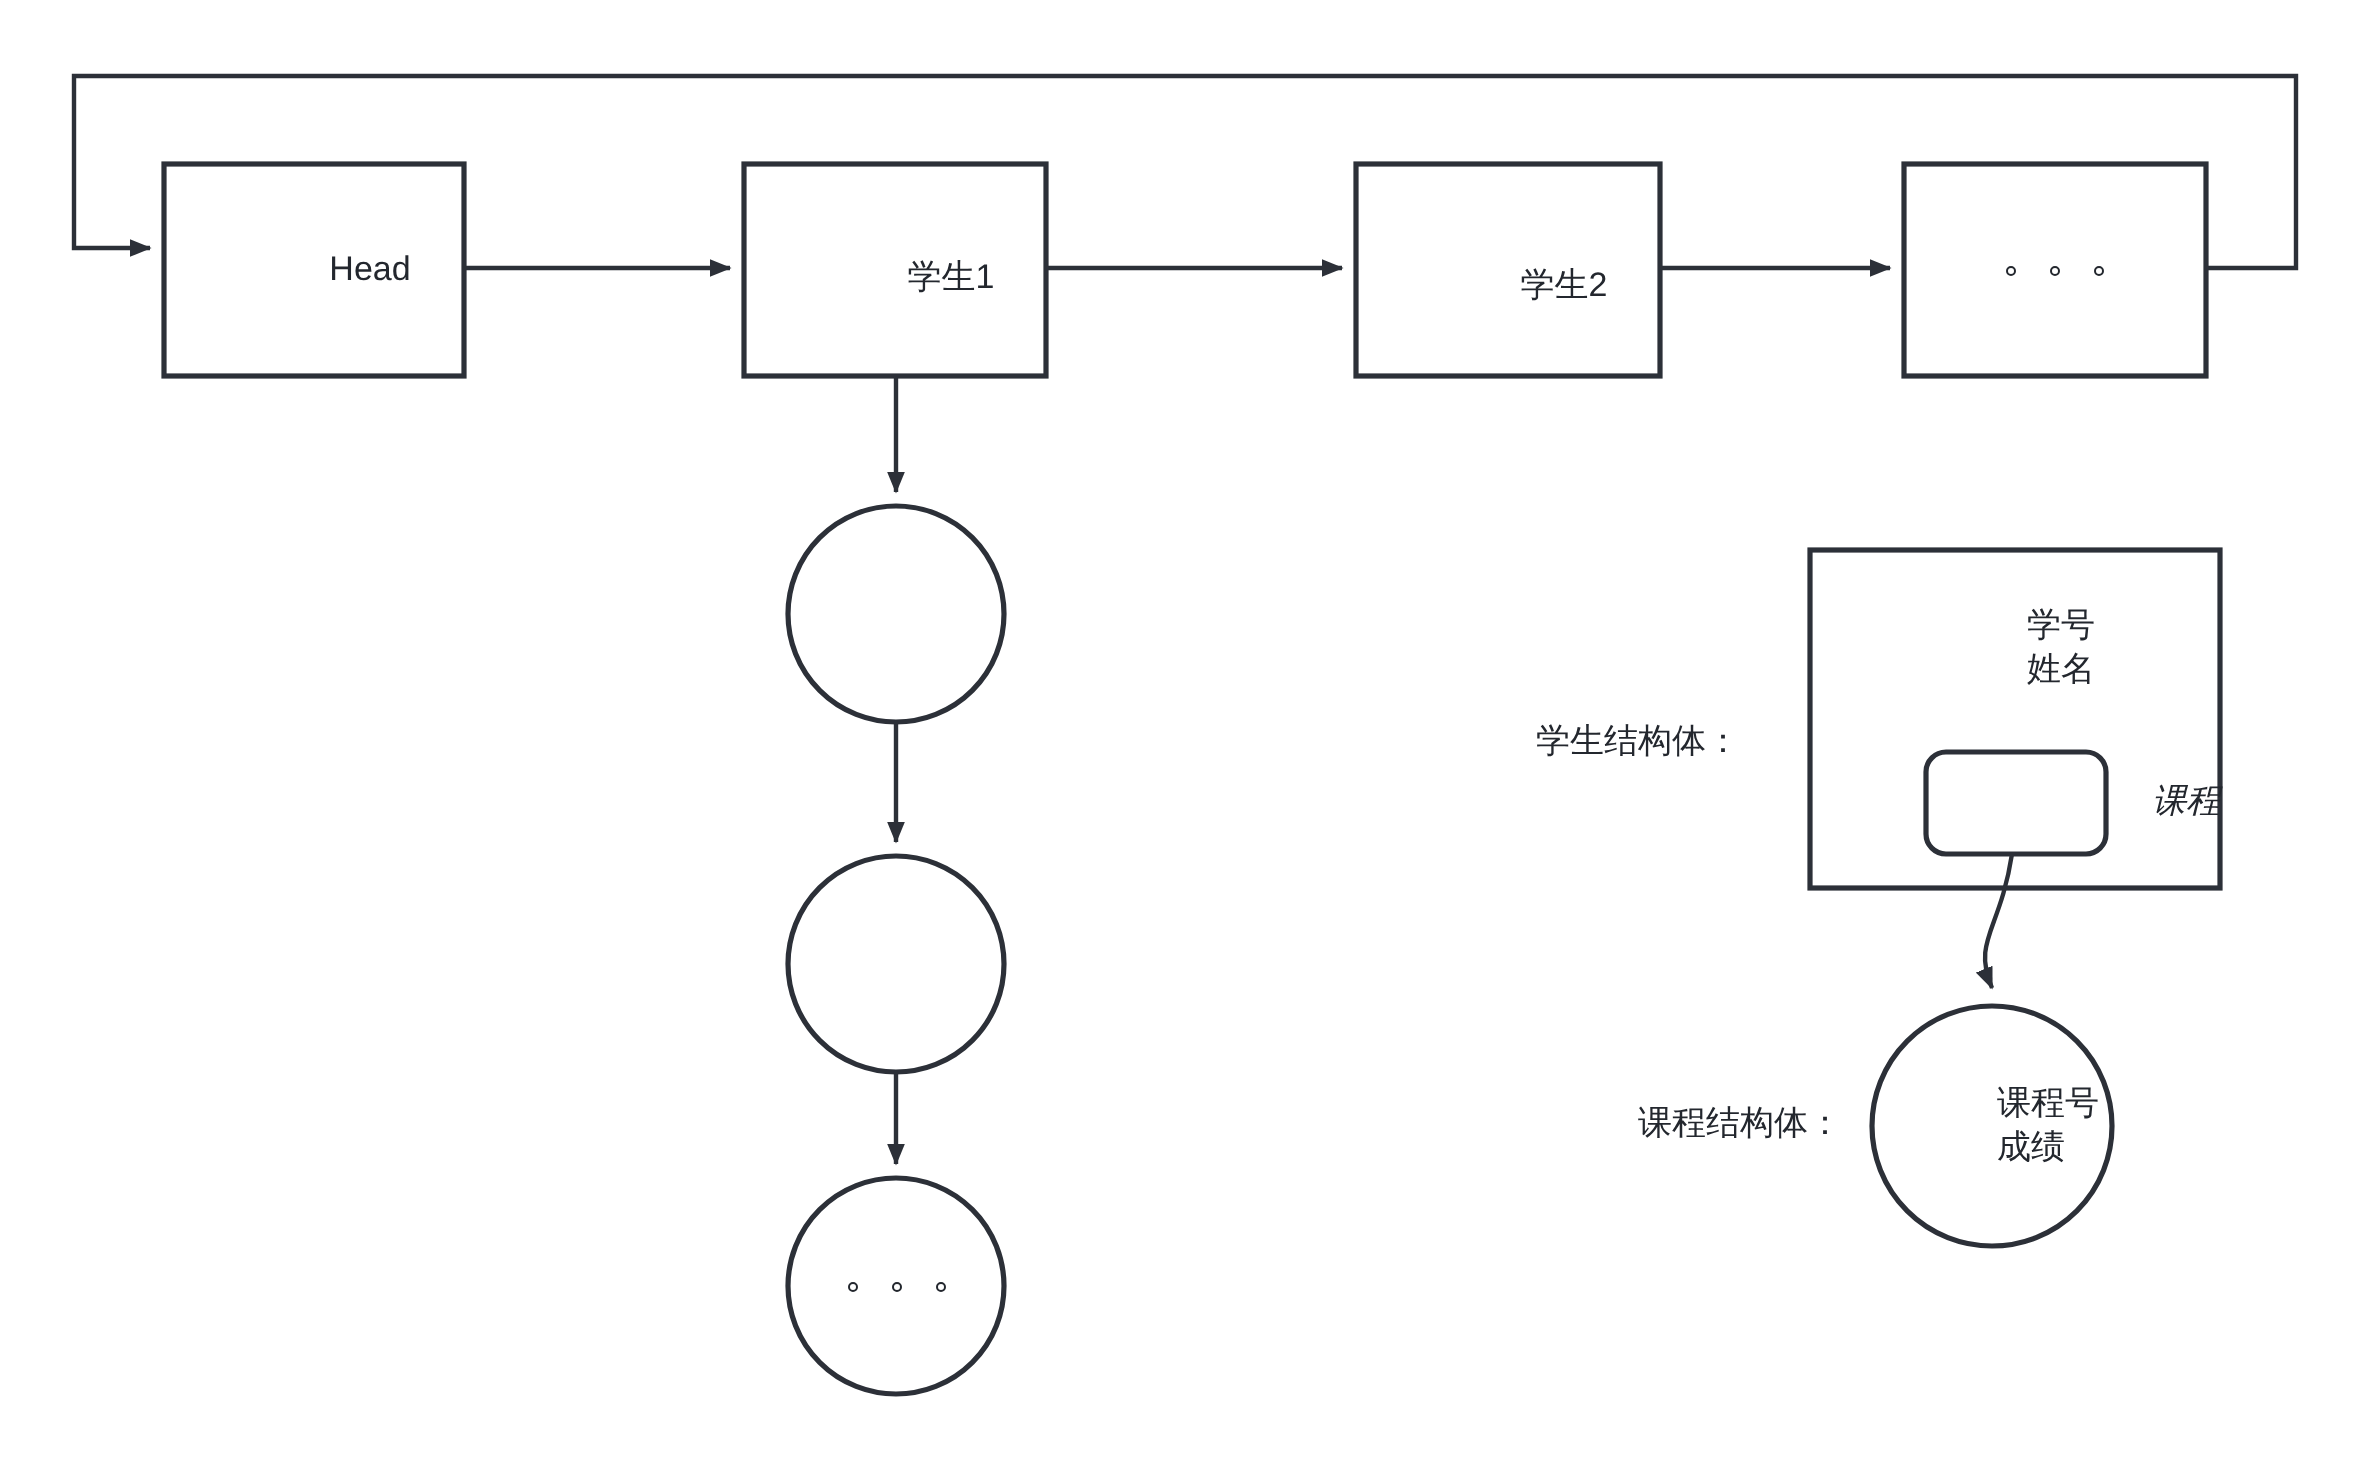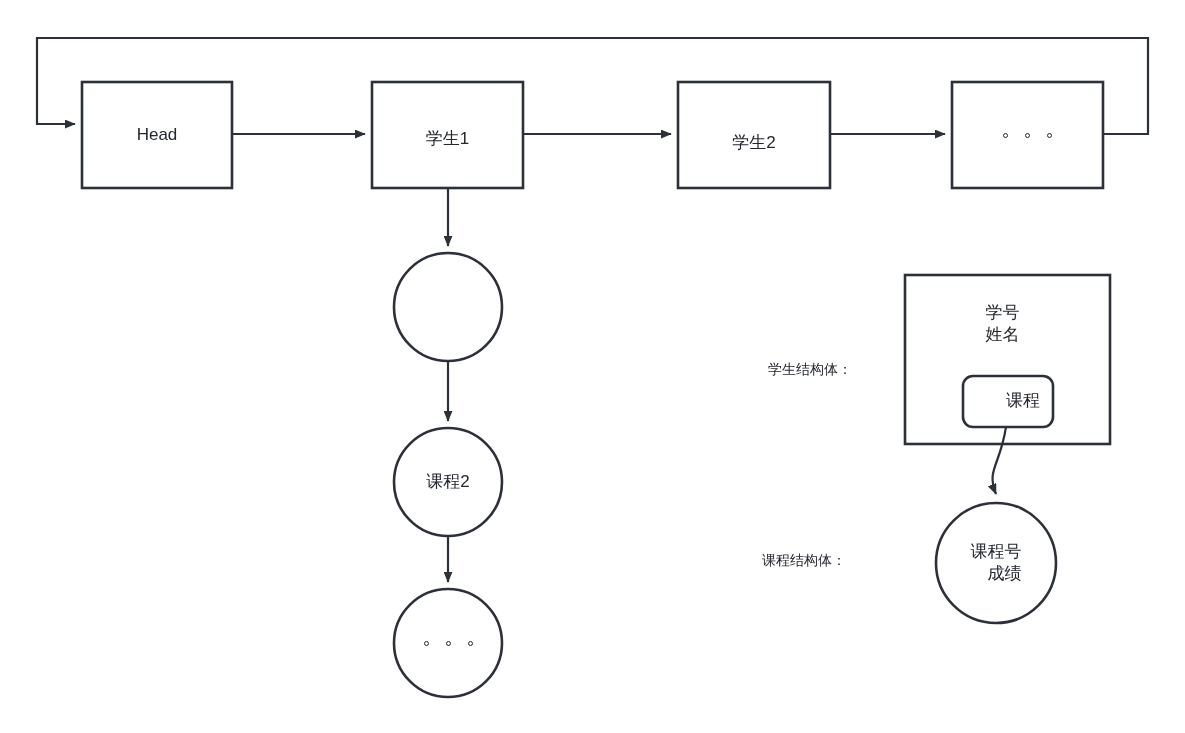--- a/index.html
+++ b/index.html
@@ -23,31 +23,32 @@
     top: 0;
     left: 0;
     width: 1185px;
     height: 733px;
   }
   .node-text {
     position: absolute;
     display: flex;
     align-items: center;
     justify-content: center;
-    text-align: right;
+    text-align: left;
     color: #23272e;
     font-size: 17px;
     line-height: 1.32;
     pointer-events: none;
     white-space: pre-line;
+    padding-left: 28px;
   }
   .legend-label {
     position: absolute;
     color: #23272e;
-    font-size: 14px;
+    font-size: 17px;
     line-height: 1.3;
     white-space: nowrap;
   }
   .dots-row {
     position: absolute;
     display: flex;
     align-items: center;
     justify-content: center;
     gap: 17px;
   }
@@ -114,33 +115,32 @@
 
   <div class="node-text" style="left:678px; top:82px; width:152px; height:123px;">学生2</div>
 
   <div class="dots-row" style="left:952px; top:82px; width:151px; height:106px;">
     <span class="dot-o"></span>
     <span class="dot-o"></span>
     <span class="dot-o"></span>
   </div>
 
 
-  <div class="node-text" style="left:394px; top:428px; width:108px; height:108px;">课程2</div>
 
   <div class="dots-row" style="left:394px; top:589px; width:108px; height:108px;">
     <span class="dot-o"></span>
     <span class="dot-o"></span>
     <span class="dot-o"></span>
   </div>
 
   <div class="legend-label" style="left:768px; top:360px;">学生结构体：</div>
 
   <div class="node-text" style="left:905px; top:302px; width:195px; height:70px; align-items:flex-start;">学号
 姓名</div>
 
-  <div class="node-text" style="left:971px; top:376px; width:104px; height:51px;">课程</div>
+  <div class="node-text" style="left:1013px; top:376px; width:104px; height:51px;font-style:italic;">课程</div>
 
-  <div class="legend-label" style="left:762px; top:551px;">课程结构体：</div>
+  <div class="legend-label" style="left:819px; top:551px;">课程结构体：</div>
 
   <div class="node-text" style="left:936px; top:503px; width:120px; height:120px;">课程号
 成绩</div>
 
 </div>
 
 </body></html>

